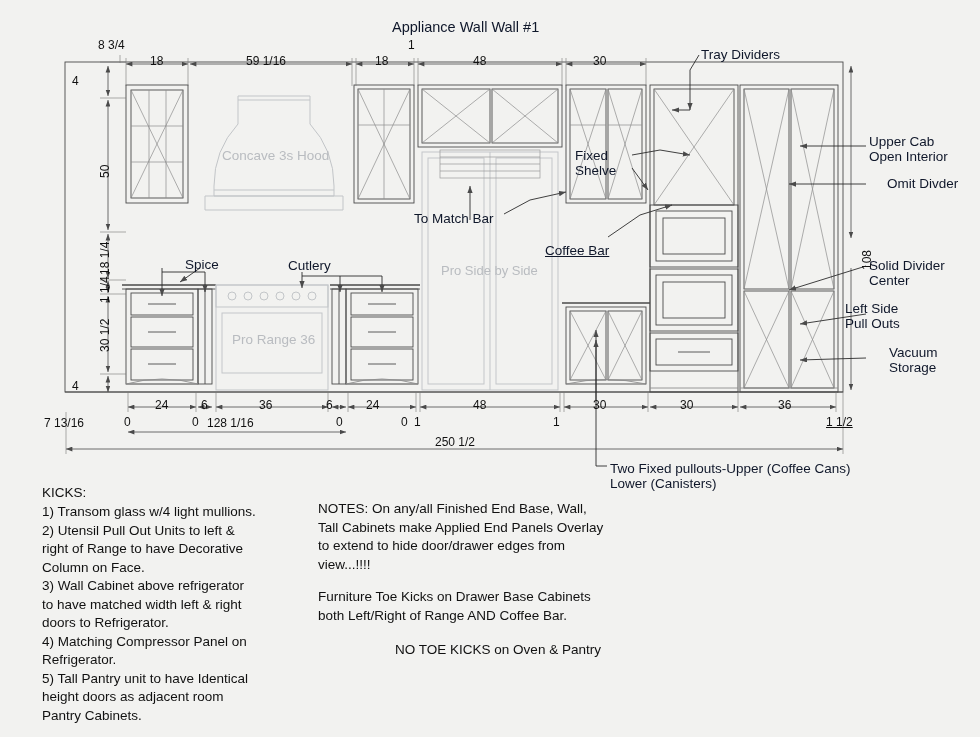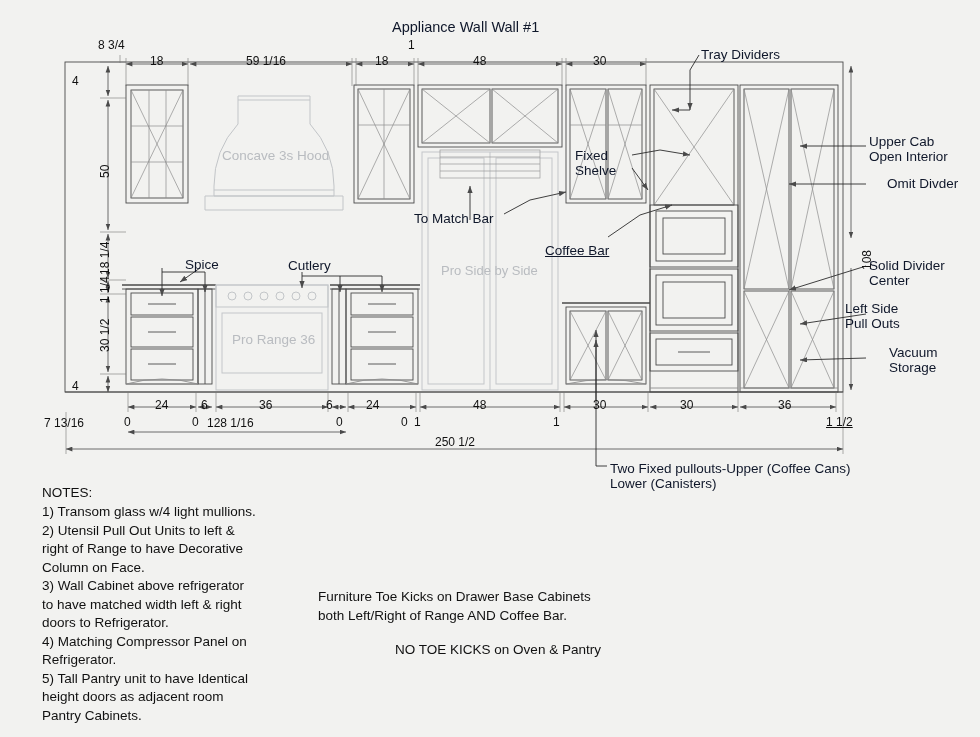--- a/index.html
+++ b/index.html
@@ -383,31 +383,35 @@
 Storage</div>
   <div class="lbl" style="left:575px; top:148px;">Fixed
 Shelve</div>
   <div class="lbl" style="left:545px; top:243px;text-decoration:underline;">Coffee Bar</div>
   <div class="lbl" style="left:414px; top:211px;">To Match Bar</div>
   <div class="lbl" style="left:185px; top:257px;">Spice</div>
   <div class="lbl" style="left:288px; top:258px;">Cutlery</div>
   <div class="lbl" style="left:610px; top:461px;">Two Fixed pullouts-Upper (Coffee Cans)
 Lower (Canisters)</div>
 
-  <div class="note" style="left:42px; top:484px; width:270px;">NOTES:</div>
+  <div class="note" style="left:42px; top:484px; width:270px;">KICKS:</div>
   <div class="note" style="left:42px; top:503px; width:280px;">1) Transom glass w/4 light mullions.
 2) Utensil Pull Out Units to left &amp;
 right of Range to have Decorative
 Column on Face.
 3) Wall Cabinet above refrigerator
 to have matched width left &amp; right
 doors to Refrigerator.
 4) Matching  Compressor Panel on
 Refrigerator.
 5) Tall Pantry unit to have Identical
 height doors as adjacent room
 Pantry Cabinets.</div>
 
+  <div class="note" style="left:318px; top:500px; width:360px;">NOTES: On any/all Finished End Base, Wall,
+Tall Cabinets make Applied End Panels Overlay
+to extend to hide door/drawer edges from
+view...!!!!</div>
   <div class="note" style="left:318px; top:588px; width:360px;">Furniture Toe Kicks on Drawer Base Cabinets
 both Left/Right of Range AND Coffee Bar.</div>
   <div class="note" style="left:318px; top:641px; width:360px;text-align:center;">NO TOE KICKS on Oven &amp; Pantry</div>
 
 </div>
 
 </body></html>

